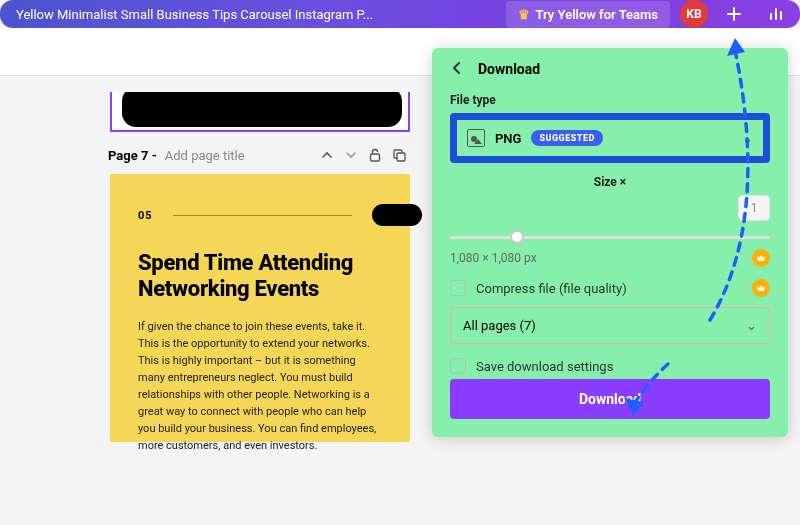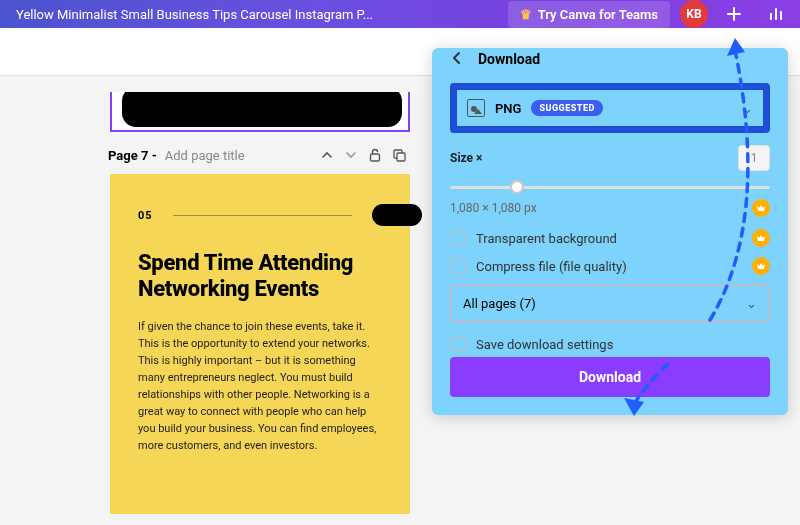--- a/index.html
+++ b/index.html
@@ -1,60 +1,60 @@
 <!DOCTYPE html>
 <html><head>
 <meta charset="utf-8">
 <style>
   * { box-sizing: border-box; margin: 0; padding: 0; font-family: -apple-system, BlinkMacSystemFont, "Segoe UI", Roboto, Helvetica, Arial, sans-serif; }
   body { width: 800px; height: 525px; overflow: hidden; background: #f5f5f5; position: relative; }
 
-  .topbar { height: 28px; background: linear-gradient(90deg,#4c54cf 0%, #6a4fe0 40%, #7a3fe0 70%, #8a3fe5 100%); display:flex; align-items:center; padding:0 8px; color:#fff; gap:10px; }
+  .topbar { height: 28px; background: linear-gradient(90deg,#4c54cf 0%, #6a4fe0 40%, #7a3fe0 70%, #8a3fe5 100%); display:flex; align-items:center; padding:0 8px; color:#fff; gap:10px;border-radius:13px; }
   .doc-title { flex:1; font-size:13px; color:#fff; white-space:nowrap; overflow:hidden; text-overflow:ellipsis; padding-left:8px; }
   .btn-teams { background: rgba(255,255,255,0.15); border-radius:4px; padding:6px 12px; display:flex; align-items:center; gap:6px; font-size:13px; font-weight:600; cursor:pointer; }
   .crown { color:#ffc24a; font-size:13px; }
   .avatar { width:28px; height:28px; border-radius:50%; background:#e23b3b; display:flex; align-items:center; justify-content:center; font-size:12px; font-weight:700; }
   .topbtn { width:32px; height:32px; display:flex; align-items:center; justify-content:center; border-radius:4px; cursor:pointer; }
   .share-btn { background:#fff; color:#222; border-radius:4px; padding:6px 12px; display:flex; align-items:center; gap:6px; font-size:13px; font-weight:700; cursor:pointer; }
 
   .whitebar { height:48px; background:#fff; border-bottom:1px solid #e0e0e0; }
 
   .canvas-area { position:absolute; top:92px; left:0; right:0; bottom:0; background:#f4f4f4; overflow:hidden; }
 
   .page1-strip { position:absolute; left:110px; top:0; width:300px; height:40px; background:#fff; border:2px solid #8b3dff; border-top:none; overflow:hidden; }
   .page1-strip-inner { position:absolute; left:10px; top:-5px; width:280px; height:40px; background:#000; border-radius:14px; }
 
   .page-label-row { position:absolute; left:108px; top:54px; display:flex; align-items:center; gap:8px; width:300px; }
   .page-label { font-size:13px; font-weight:700; }
   .page-label-placeholder { font-size:13px; color:#888; }
   .page-controls { margin-left:auto; display:flex; gap:6px; color:#555; }
   .pc-ico { width:18px; height:18px; display:flex; align-items:center; justify-content:center; cursor:pointer; font-size:13px; }
 
-  .page-card { position:absolute; left:110px; top:82px; width:300px; height:340px; background:#f5d657; padding:30px 28px; }
+  .page-card { position:absolute; left:110px; top:82px; width:300px; height:268px; background:#f5d657; padding:30px 28px; }
   .page-num { font-size:11px; font-weight:700; letter-spacing:1px; }
   .num-row { display:flex; align-items:center; gap:20px; margin-bottom:24px; }
   .num-line { flex:1; height:1px; background:rgba(0,0,0,0.35); }
   .pill { width:50px; height:22px; background:#000; border-radius:12px; margin-right:-40px; }
   .card-heading { font-size:22px; font-weight:800; line-height:1.18; margin-bottom:16px; letter-spacing:-0.3px; }
   .card-body { font-size:11px; line-height:1.55; color:#222; }
 
-  .download-panel { position:absolute; top:48px; right:12px; width:356px; background:#7dd3fc; border-radius:6px; box-shadow:0 2px 16px rgba(0,0,0,0.18); padding:0 18px 18px; z-index:50; }
+  .download-panel { position:absolute; top:48px; right:12px; width:356px; background:#86efac; border-radius:6px; box-shadow:0 2px 16px rgba(0,0,0,0.18); padding:10px 18px 18px; z-index:50; }
   .dp-header { display:flex; align-items:center; gap:14px; margin-bottom:14px; }
   .dp-back { font-size:18px; cursor:pointer; color:#333; }
   .dp-title { font-size:14px; font-weight:700; }
   .dp-label { font-size:12px; font-weight:700; color:#222; margin-bottom:6px; }
   .dp-select { border:7px solid #1d4ed8; border-radius:4px; padding:9px 10px; display:flex; align-items:center; gap:10px; cursor:pointer; margin-bottom:12px; }
   .filetype-icon { width:18px; height:18px; border:1.5px solid #555; border-radius:2px; position:relative; }
   .filetype-icon::after { content:""; position:absolute; left:3px; top:6px; width:6px; height:6px; border-radius:50%; background:#555; }
   .filetype-icon::before { content:""; position:absolute; right:2px; bottom:2px; width:8px; height:5px; background:#555; clip-path: polygon(0 100%, 50% 0, 100% 100%); }
   .filetype-name { font-size:13px; font-weight:600; }
   .suggested { background:#3a5ff0; color:#fff; font-size:9px; font-weight:800; letter-spacing:0.5px; padding:3px 8px; border-radius:10px; }
   .chev { margin-left:auto; font-size:13px; color:#555; }
 
-  .size-row { display:flex; align-items:center; gap:6px; margin-bottom:6px; }
+  .size-row { display:flex; align-items:center; gap:6px; margin-bottom:6px;flex-direction:column; }
   .size-input { width:32px; height:26px; border:1px solid #e0e0e0; background:#f4f4f4; border-radius:4px; text-align:center; font-size:12px; margin-left:auto; color:#888; }
   .slider-wrap { position:relative; height:20px; margin-bottom:2px; }
   .slider-track { position:absolute; left:0; right:0; top:9px; height:3px; background:#e0e0e0; border-radius:2px; }
   .slider-thumb { position:absolute; left:60px; top:3px; width:14px; height:14px; border-radius:50%; background:#fff; border:2px solid #c8c8c8; }
   .dims-row { display:flex; align-items:center; margin-bottom:12px; }
   .dims-text { font-size:12px; color:#666; }
   .premium-badge { width:18px; height:18px; border-radius:50%; background:#ffb000; display:flex; align-items:center; justify-content:center; margin-left:auto; }
   .premium-badge svg { width:10px; height:10px; fill:#fff; }
 
   .check-row { display:flex; align-items:center; gap:10px; margin-bottom:10px; }
@@ -70,21 +70,21 @@
   .arrow-svg { stroke:#1e5eff; stroke-width:3.5; fill:none; stroke-dasharray:8 7; stroke-linecap:round; }
   .arrow-head { fill:#1e5eff; }
 </style>
 </head>
 <body>
 
 <div class="topbar">
   <div class="doc-title">Yellow Minimalist Small Business Tips Carousel Instagram P...</div>
   <div class="btn-teams">
     <span class="crown">♛</span>
-    <span>Try Canva for Teams</span>
+    <span>Try Yellow for Teams</span>
   </div>
   <div class="avatar">KB</div>
   <div class="topbtn">
     <svg width="16" height="16" viewBox="0 0 16 16">
         <path d="M8 2v12M2 8h12" stroke="#fff" stroke-width="2" stroke-linecap="round"></path>
       </svg>
   </div>
   <div class="topbtn">
     <svg width="16" height="16" viewBox="0 0 16 16">
         <path d="M3 13V8M8 13V3M13 13V6" stroke="#fff" stroke-width="2" stroke-linecap="round"></path>
@@ -143,20 +143,21 @@
 <div class="download-panel">
   <div class="dp-header">
     <span class="dp-back">
       <svg width="14" height="14" viewBox="0 0 14 14">
           <path d="M9 2L4 7l5 5" stroke="#333" stroke-width="2" fill="none" stroke-linecap="round" stroke-linejoin="round"></path>
         </svg>
     </span>
     <span class="dp-title">Download</span>
   </div>
 
+  <div class="dp-label">File type</div>
   <div class="dp-select">
     <span class="filetype-icon"></span>
     <span class="filetype-name">PNG</span>
     <span class="suggested">SUGGESTED</span>
     <span class="chev">⌄</span>
   </div>
 
   <div class="size-row">
     <span class="dp-label" style="margin:0">Size ×</span>
     <input class="size-input" readonly="" value="1" style="">
@@ -167,29 +168,20 @@
   </div>
   <div class="dims-row">
     <span class="dims-text">1,080 × 1,080 px</span>
     <span class="premium-badge">
         <svg viewBox="0 0 10 10">
           <path d="M1 3l2 2 2-3 2 3 2-2-1 5H2z"></path>
         </svg>
       </span>
   </div>
 
-  <div class="check-row">
-    <span class="checkbox"></span>
-    <span class="check-label">Transparent background</span>
-    <span class="premium-badge" style="margin-left:auto">
-        <svg viewBox="0 0 10 10">
-          <path d="M1 3l2 2 2-3 2 3 2-2-1 5H2z"></path>
-        </svg>
-      </span>
-  </div>
 
   <div class="check-row">
     <span class="checkbox"></span>
     <span class="check-label">Compress file (file quality)</span>
     <span class="premium-badge" style="margin-left:auto">
         <svg viewBox="0 0 10 10">
           <path d="M1 3l2 2 2-3 2 3 2-2-1 5H2z"></path>
         </svg>
       </span>
   </div>

